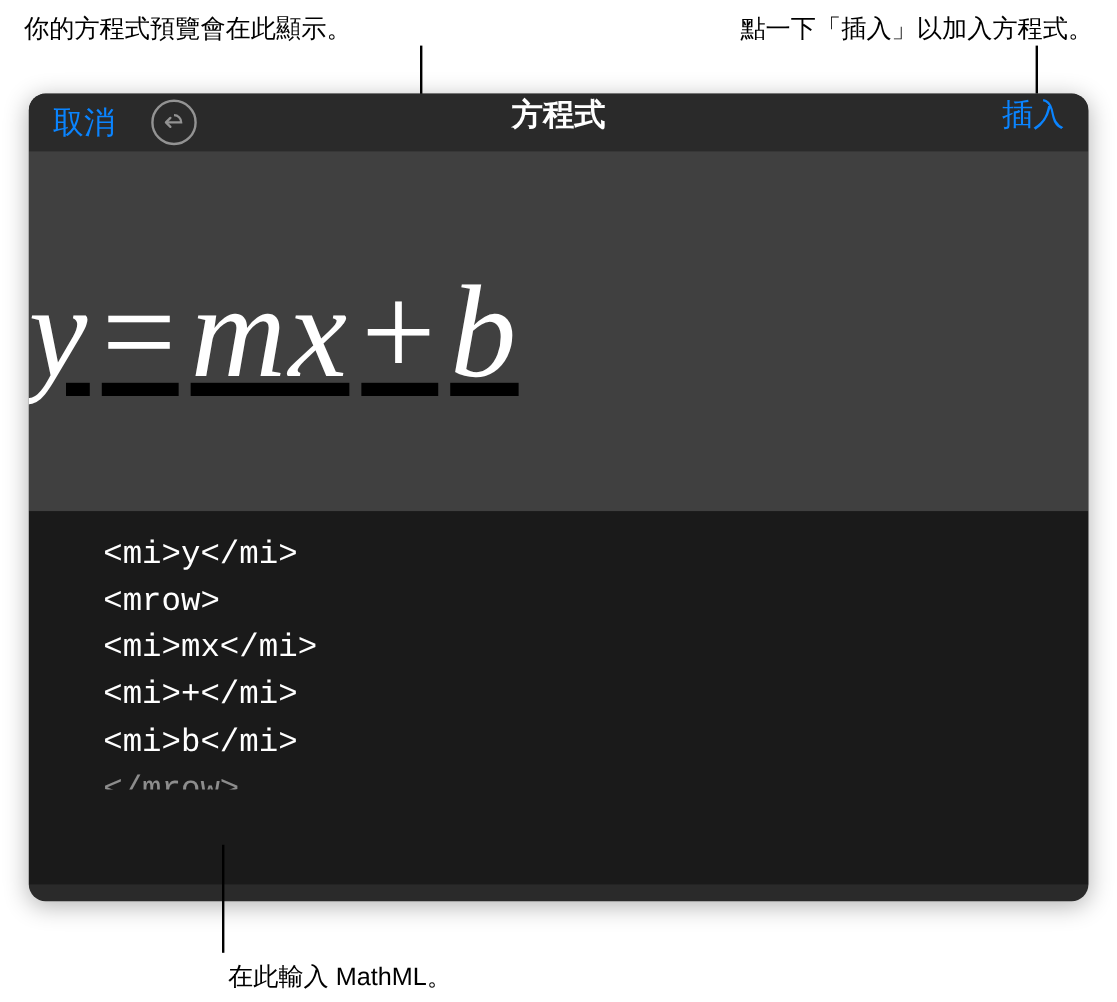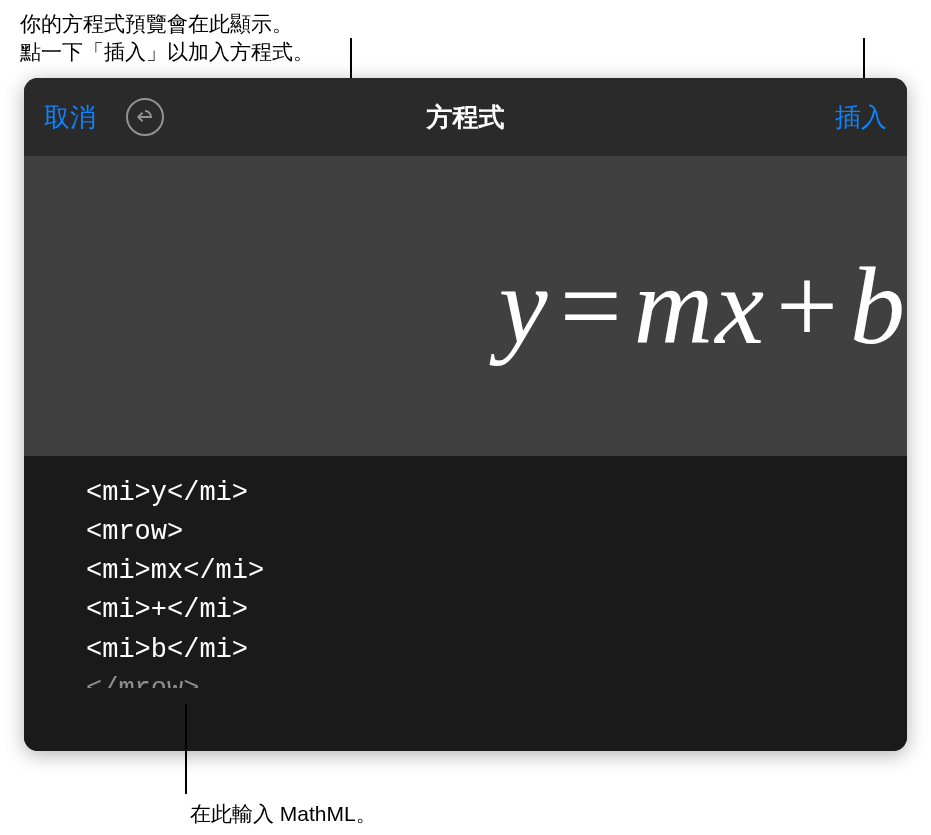--- a/index.html
+++ b/index.html
@@ -13,21 +13,20 @@
       width: 931px;
       height: 835px;
       position: relative;
     }
     .callout-top {
       display: flex;
       justify-content: space-between;
       padding: 10px 20px 5px 20px;
       font-size: 21px;
       color: #000;
-      flex-direction: column;
     }
     .callout-left {
       text-align: left;
     }
     .callout-right {
       text-align: left;
     }
     .callout-line-left {
       position: absolute;
       left: 350px;
@@ -50,22 +49,21 @@
       top: 78px;
       width: 883px;
       height: 673px;
       background: #2a2a2a;
       border-radius: 14px;
       box-shadow: 0 4px 20px rgba(0,0,0,0.3);
       overflow: hidden;
     }
     .toolbar {
       display: flex;
-      align-items: center;
-      height: 78px;
+      height: 48px;
       padding: 0 20px;
       background: #2a2a2a;
       position: relative;
     }
     .toolbar-left {
       display: flex;
       align-items: center;
       gap: 30px;
     }
     .cancel-btn {
@@ -101,21 +99,22 @@
       color: #0a84ff;
       font-size: 26px;
       font-weight: 400;
       cursor: pointer;
     }
     .preview-area {
       height: 300px;
       background: #404040;
       display: flex;
       align-items: center;
-      justify-content: flex-end;
+      justify-content: flex-start;
+      text-decoration: underline;
     }
     .equation-preview {
       color: #fff;
       font-size: 110px;
       font-family: "Times New Roman", Georgia, serif;
       font-style: italic;
       letter-spacing: 2px;
       white-space: nowrap;
     }
     .equation-preview .op {

